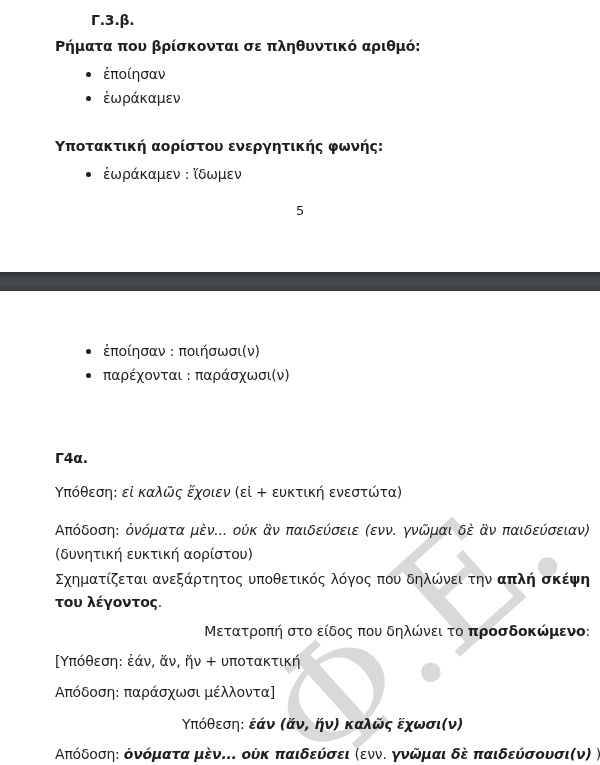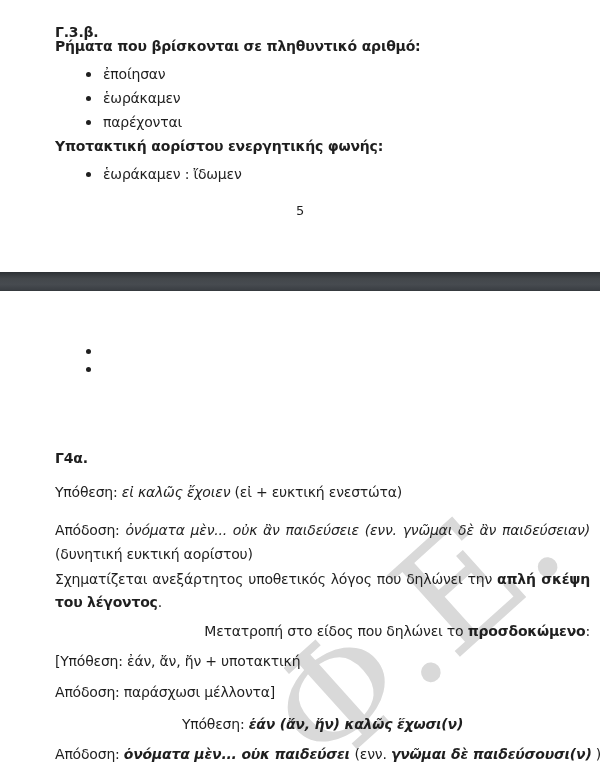--- a/index.html
+++ b/index.html
@@ -51,36 +51,32 @@
     user-select: none;
   }
 </style>
 </head>
 <body>
 
 <div class="watermark">Φ.Ε.</div>
 
 <div>
 
-  <div class="blk bold" style="top:24px;">Γ.3.β.</div>
+  <div class="blk bold" style="top:12px;margin-left:36px;">Γ.3.β.</div>
 
   <div class="blk bold" style="top:38px;">Ρήματα που βρίσκονται σε πληθυντικό αριθμό:</div>
 
   <ul class="bullets blk" style="top:66px;">
     <li>
       <span class="dot"></span>
       <span>ἐποίησαν</span>
     </li>
     <li>
       <span class="dot"></span>
       <span>ἑωράκαμεν</span>
-    </li>
-    <li>
-      <span class="dot"></span>
-      <span>παρέχονται</span>
     </li>
   </ul>
 
   <div class="blk bold" style="top:138px;">Υποτακτική αορίστου ενεργητικής φωνής:</div>
 
   <ul class="bullets blk" style="top:166px;">
     <li>
       <span class="dot"></span>
       <span>ἑωράκαμεν : ἴδωμεν</span>
     </li>
@@ -89,23 +85,25 @@
   <div class="page-number" style="top:203px;">5</div>
 </div>
 
 <div class="page-separator"></div>
 
 <div>
 
   <ul class="bullets blk" style="top:343px;">
     <li>
       <span class="dot"></span>
+      <span>ἐποίησαν :  ποιήσωσι(ν)</span>
     </li>
     <li>
       <span class="dot"></span>
+      <span>παρέχονται : παράσχωσι(ν)</span>
     </li>
   </ul>
 
   <div class="blk bold" style="top:450px;">Γ4α.</div>
 
   <div class="blk nowrap" style="top:484px;">
     <span>Υπόθεση:  </span><span class="i">εἰ καλῶς ἔχοιεν </span><span>(εἰ + ευκτική ενεστώτα)</span>
   </div>
 
   <div class="blk just" style="top:518px;">

